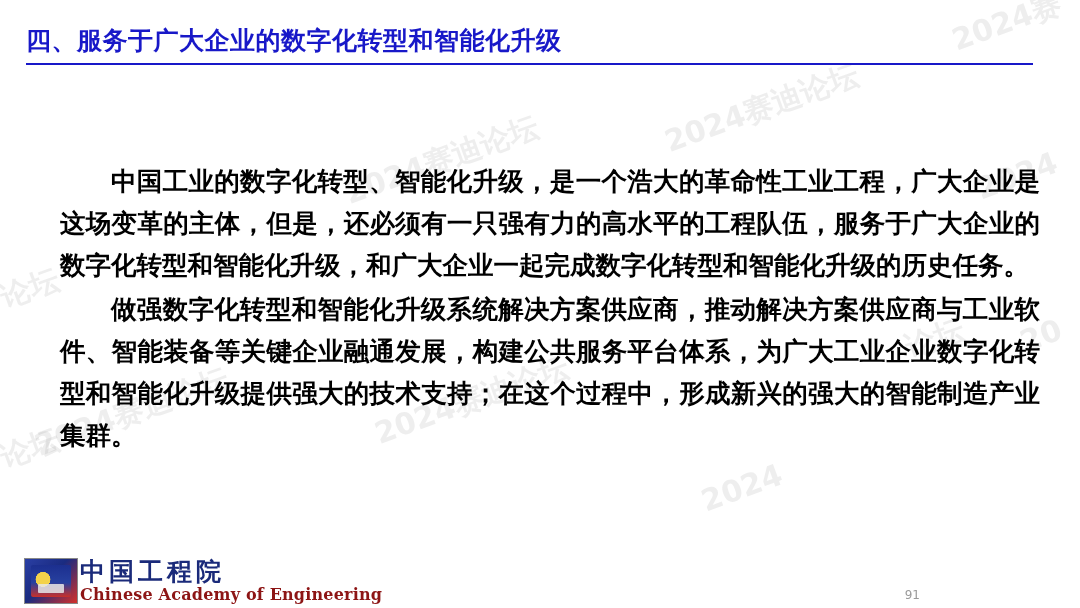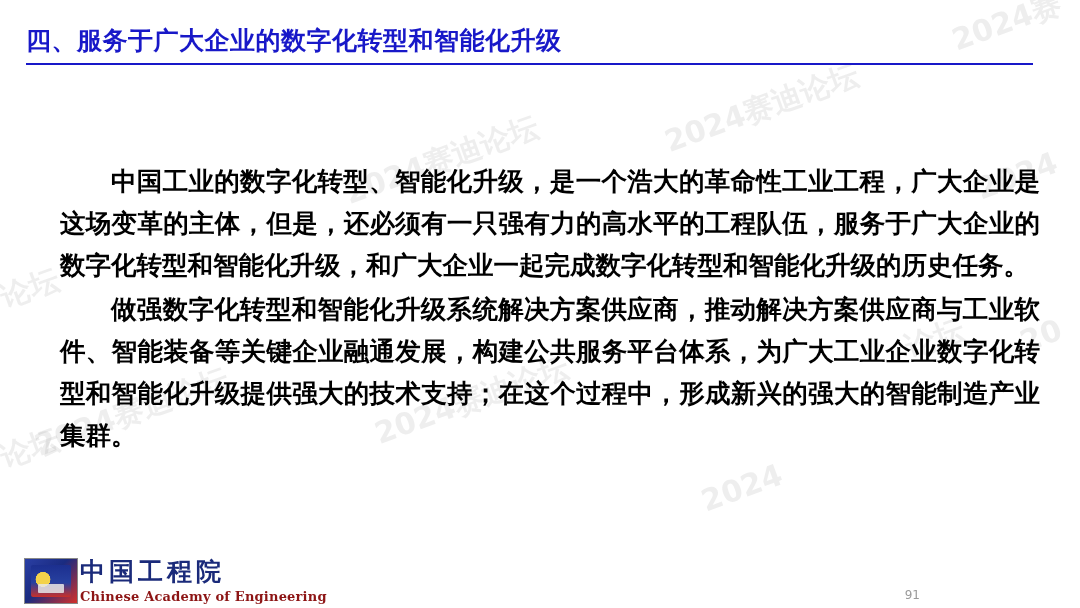--- a/index.html
+++ b/index.html
@@ -149,21 +149,21 @@
     color: #1a2a7a;
     letter-spacing: 4px;
     z-index: 5;
     white-space: nowrap;
   }
   .org-en {
     position: absolute;
     left: 64px;
     bottom: 4px;
     font-family: "DejaVu Serif", "Liberation Serif", serif;
-    font-size: 13px;
+    font-size: 16px;
     font-weight: bold;
     color: #8d1515;
     letter-spacing: 0.2px;
     z-index: 5;
     white-space: nowrap;
   }
   .page-number {
     position: absolute;
     left: 0;
     right: 0;

